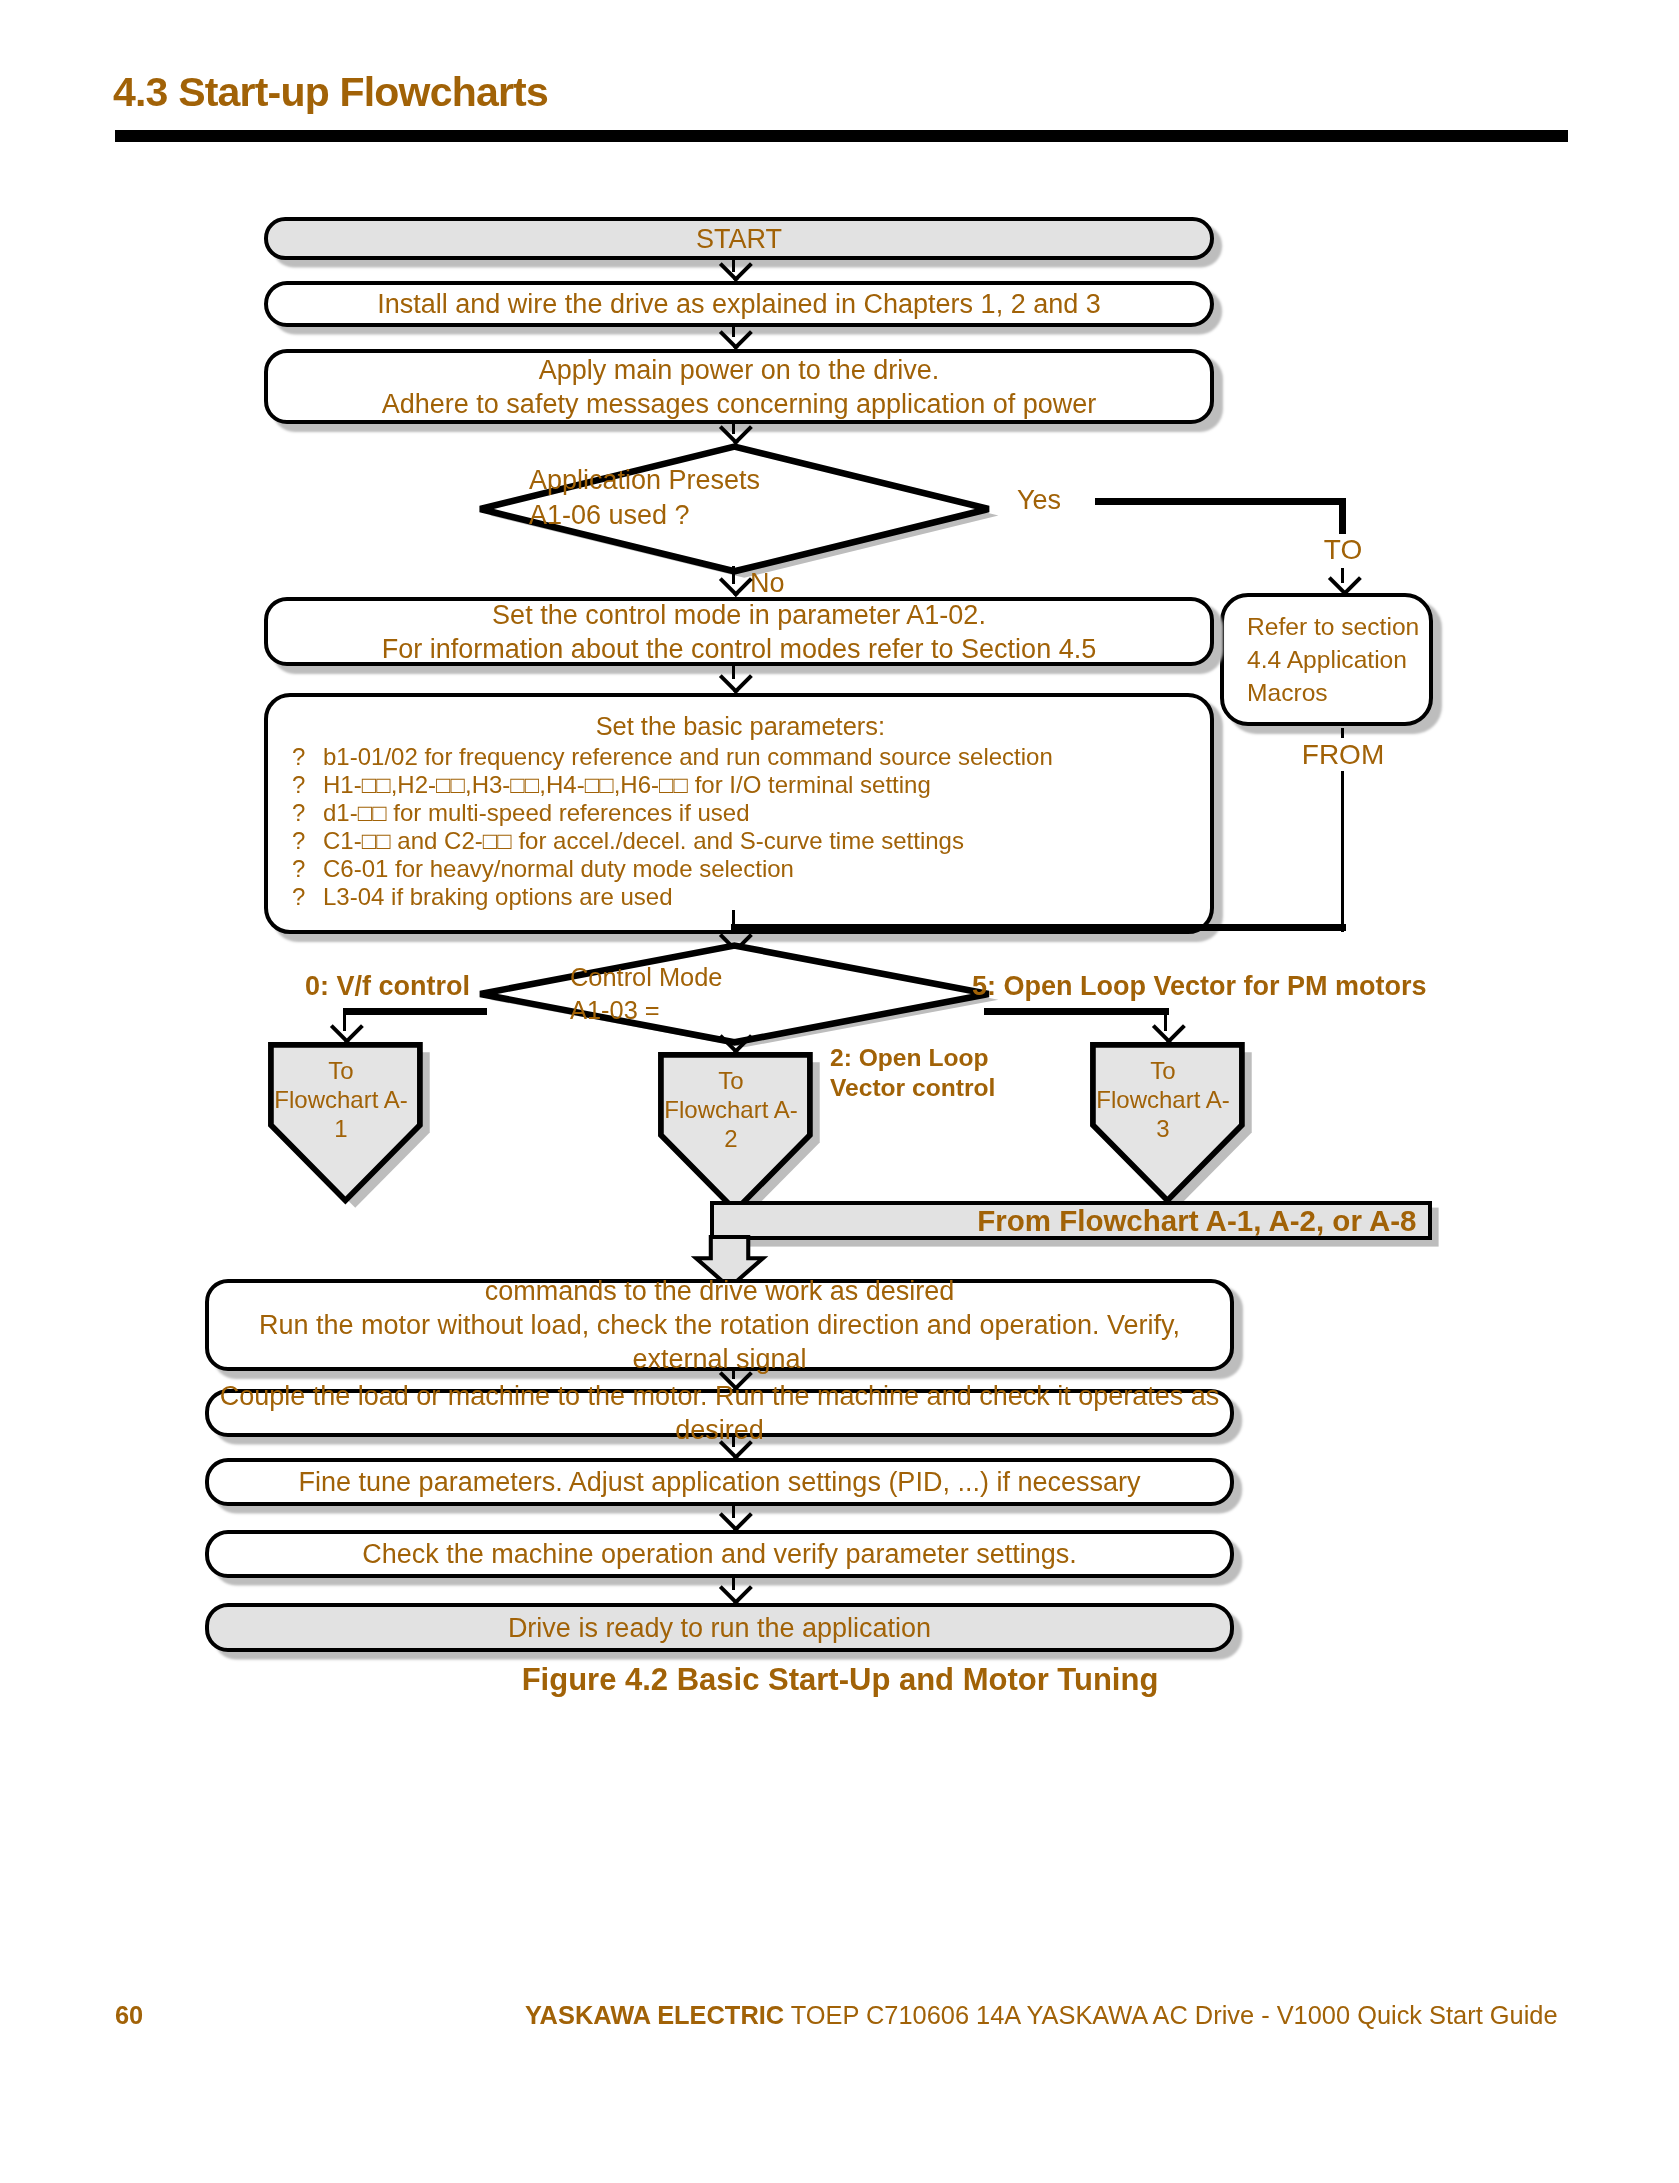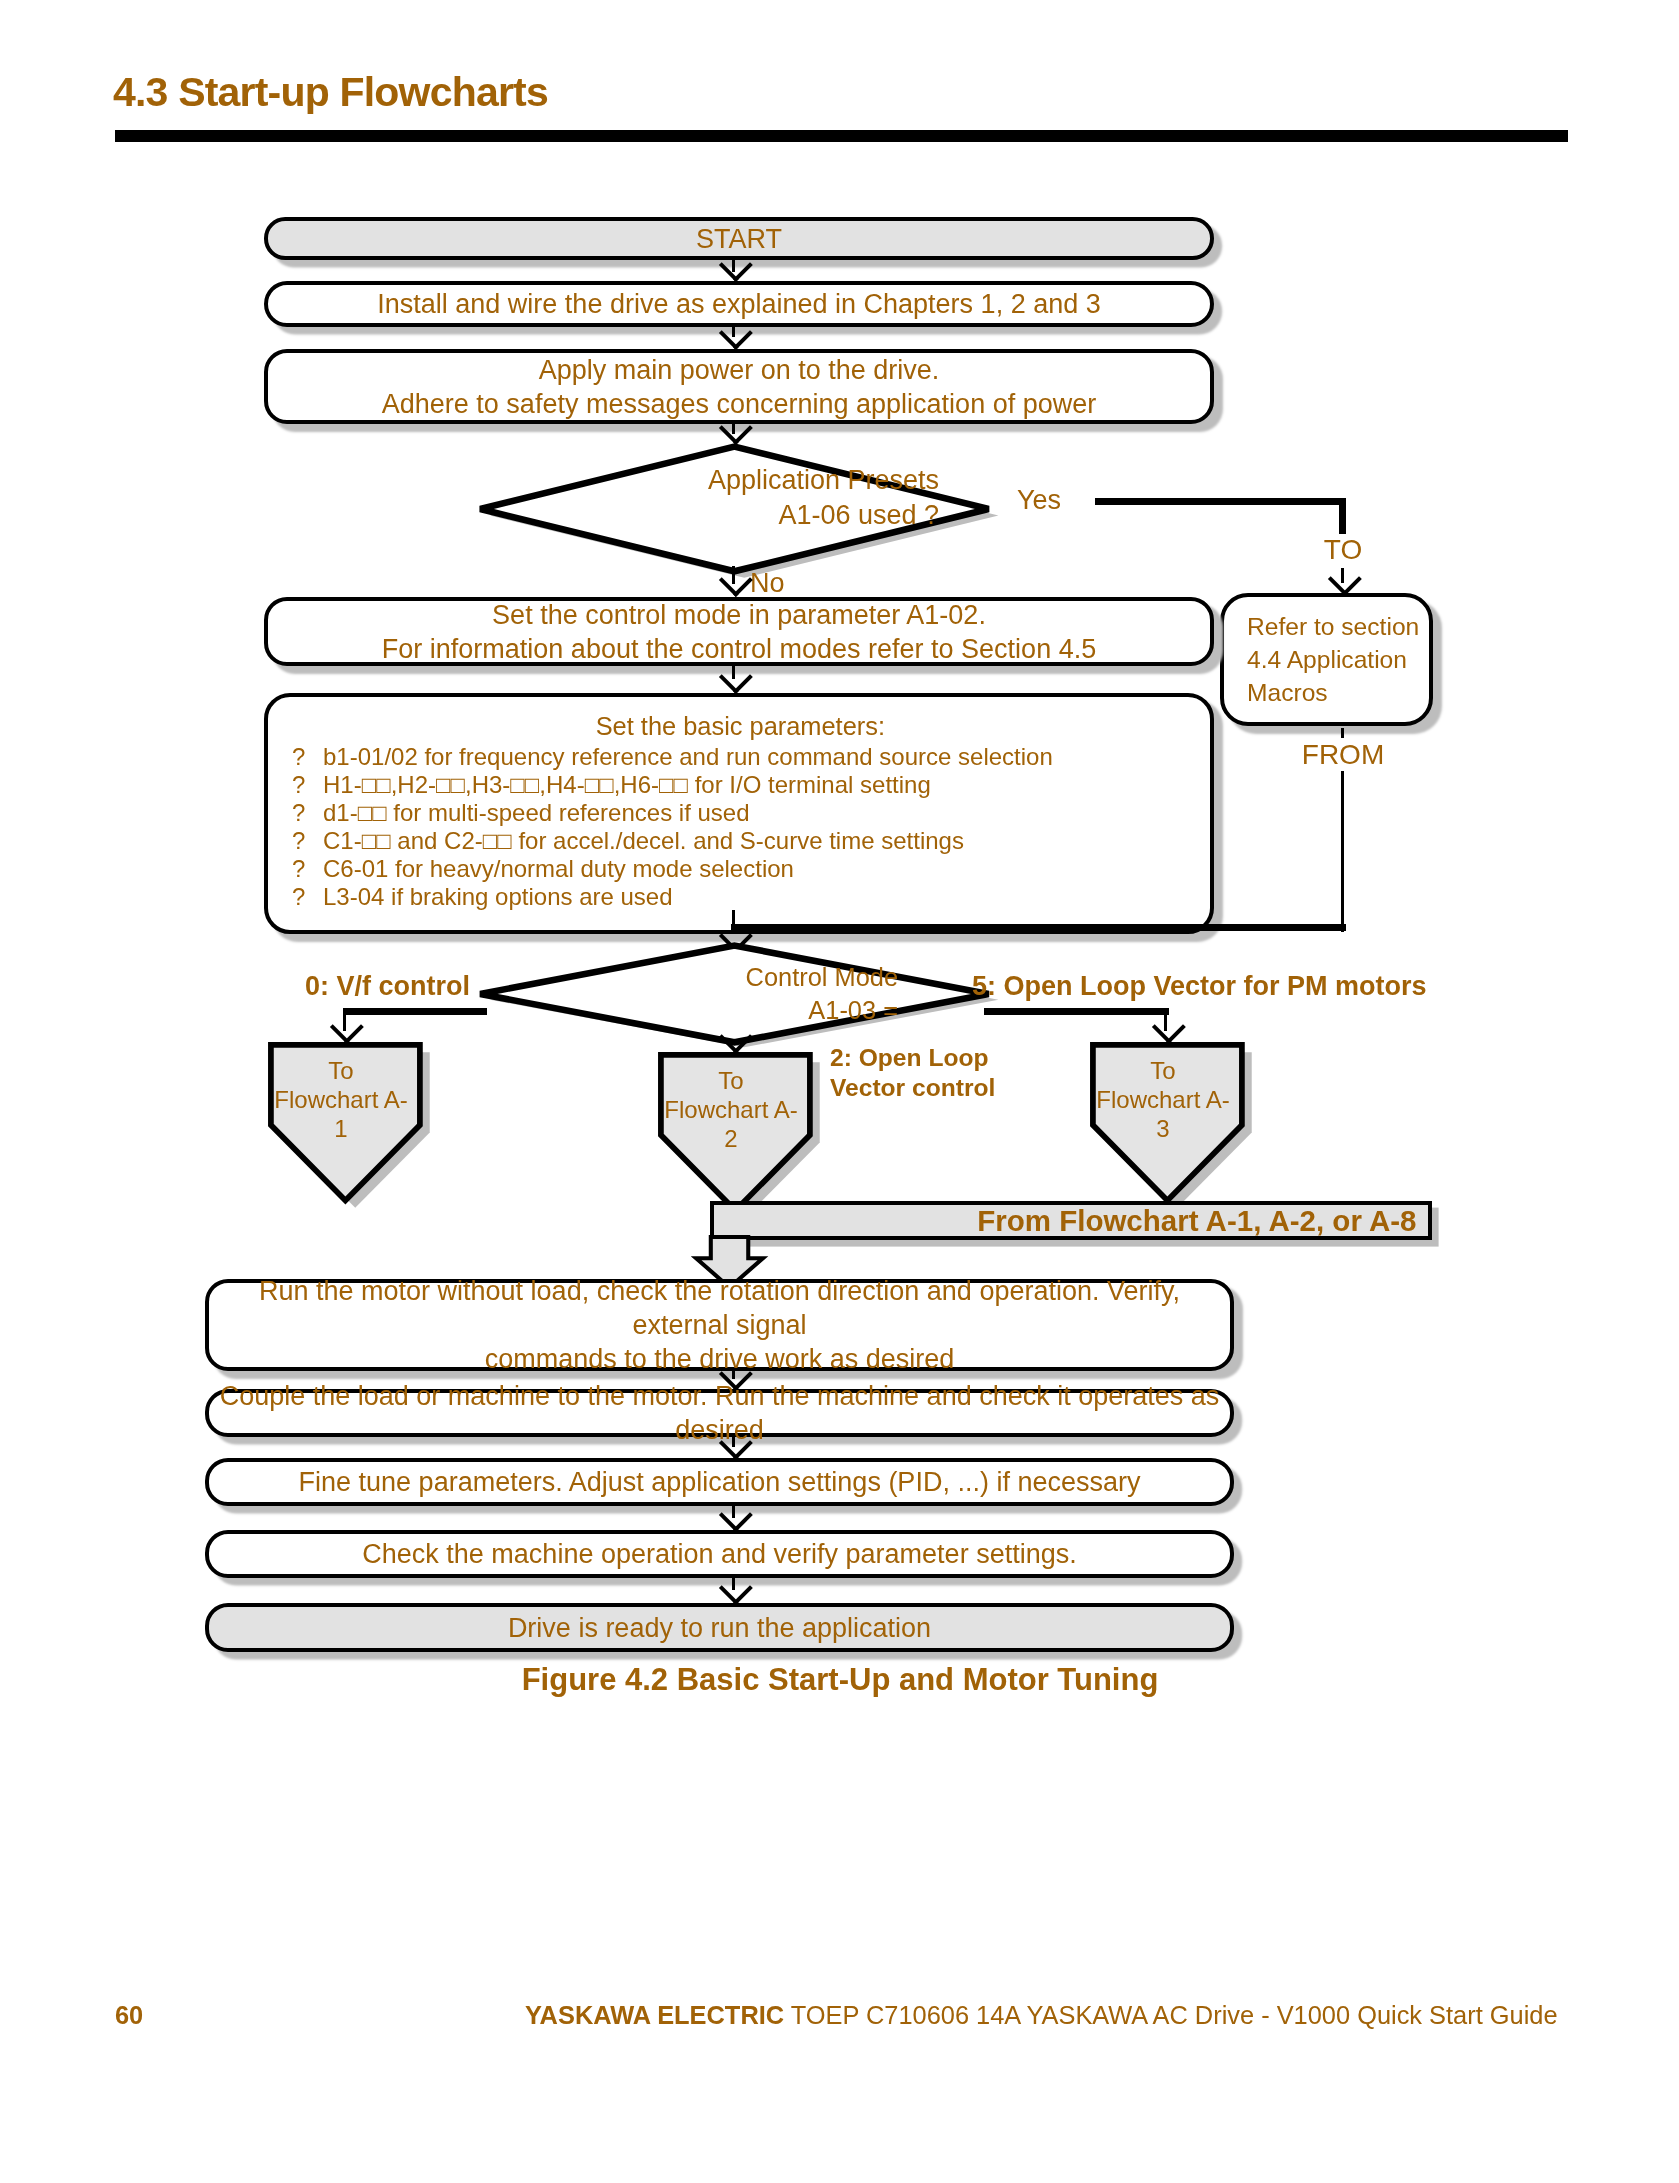--- a/index.html
+++ b/index.html
@@ -15,21 +15,21 @@
     border-radius:23px;box-shadow:8.2px 7.4px 2.5px var(--shadow,#bdbdbd);
     display:flex;flex-direction:column;align-items:center;justify-content:center;
     font-size:27px;line-height:34px;text-align:center;
   }
   .gray{background:var(--fill,#e2e2e2);}
   .vline{position:absolute;width:3.3px;background:#000;}
   .hline{position:absolute;background:#000;}
   .chev{position:absolute;width:19.7px;height:19.7px;border-right:4.1px solid #000;border-bottom:4.1px solid #000;transform:rotate(45deg);}
   .lbl{position:absolute;font-size:27px;line-height:29.5px;white-space:nowrap;}
   .bold{font-weight:bold;}
-  .diamond-text{position:absolute;text-align:right;}
+  .diamond-text{position:absolute;text-align:left;}
   .params-box{align-items:stretch;padding:13px 21.3px;justify-content:flex-start;border-radius:26px;}
   .params-title{text-align:center;font-size:25.4px;line-height:33px;}
   .param-row{display:flex;font-size:24px;line-height:28px;text-align:left;}
   .param-bullet{width:31px;flex:0 0 31px;}
   .refer-box{align-items:flex-start;padding-left:23px;border-radius:28px;font-size:24.6px;line-height:33px;text-align:left;}
   .pent-text{position:absolute;width:144px;text-align:center;font-size:24px;line-height:29px;}
   .from-bar{
     position:absolute;box-sizing:border-box;background:var(--fill,#e2e2e2);border:4.9px solid #000;
     box-shadow:6.6px 6.6px 0 var(--shadow,#bdbdbd);display:flex;align-items:center;justify-content:flex-end;
     font-size:29.5px;font-weight:bold;padding-right:11.5px;
@@ -190,22 +190,22 @@
   </div>
 
   <div class="from-bar" style="left:710px;top:1201px;width:722px;height:39px;">
     <span>From Flowchart A-1, A-2, or A-8</span>
   </div>
   <svg style="left:687px;top:1237px;" width="94" height="57" viewBox="0 0 115 70">
     <polygon points="29,0 75,0 75,26 93,26 52,62 11,26 29,26" fill="#e2e2e2" stroke="#000000" stroke-width="5"></polygon>
   </svg>
 
   <div class="flowbox" style="left:205px;top:1279px;width:1029px;height:92px;">
+    <span>commands to the drive work as desired</span>
     <span>Run the motor without load, check the rotation direction and operation. Verify, external signal</span>
-    <span>commands to the drive work as desired</span>
   </div>
   <div class="vline" style="left:732px;top:1371px;height:8.2px;"></div>
   <span class="chev" style="left:724px;top:1362px;"></span>
 
   <div class="flowbox" style="left:205px;top:1389px;width:1029px;height:48px;">
     <span>Couple the load or machine to the motor. Run the machine and check it operates as desired</span>
   </div>
   <div class="vline" style="left:732px;top:1437px;height:9.8px;"></div>
   <span class="chev" style="left:724px;top:1431px;"></span>
 

